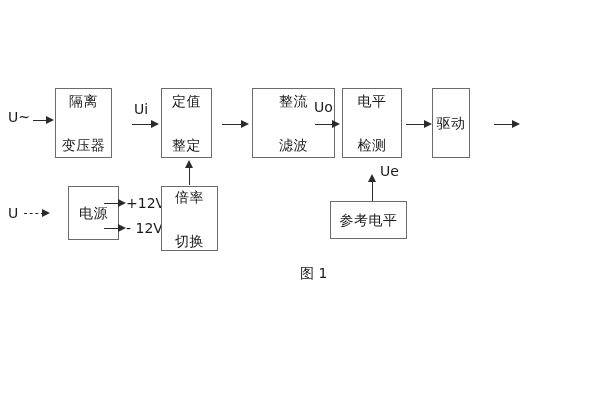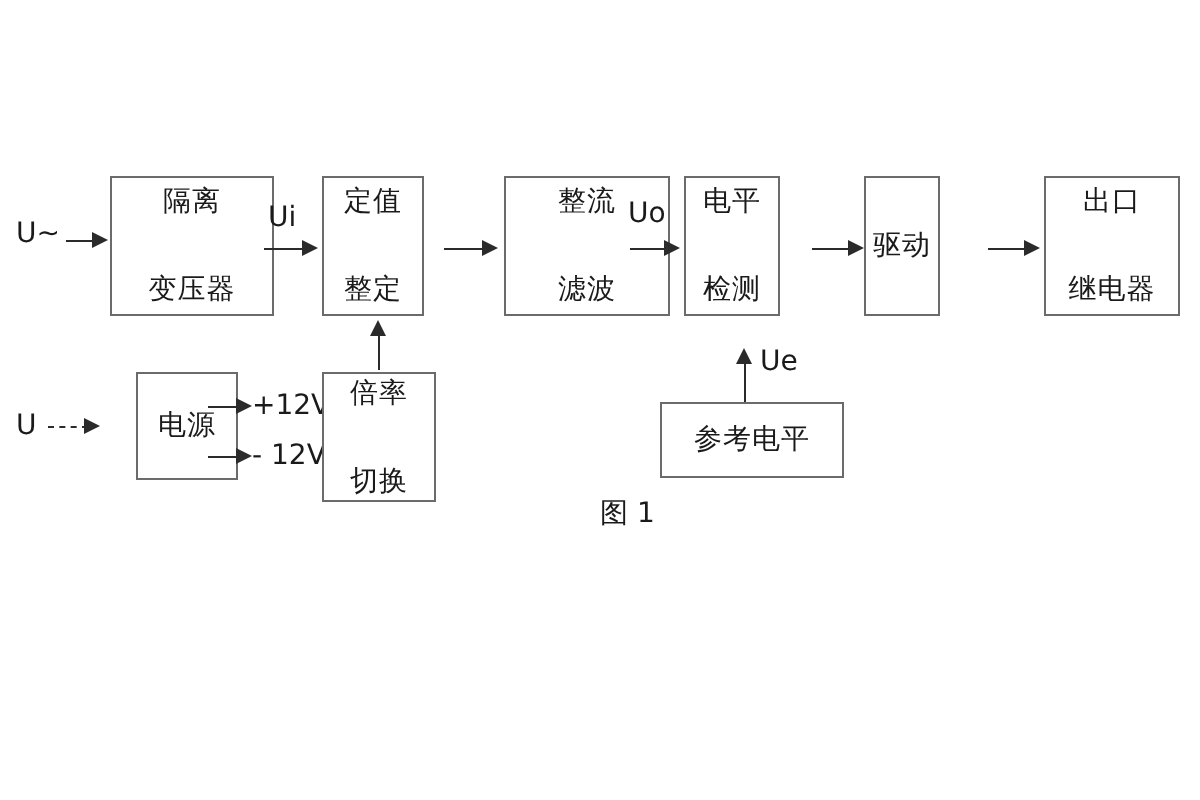--- a/index.html
+++ b/index.html
@@ -88,21 +88,21 @@
 </head>
 <body>
 
 <div id="canvas">
 
   <div class="lbl lbl-lat" style="left:8px; top:110px;">U~</div>
 
   <div class="hline" style="left:33px; top:120px; width:14px;"></div>
   <div class="arrow-r" style="left:46px; top:116px;"></div>
 
-  <div class="block" style="left:55px; top:88px; width:82px; height:70px;">
+  <div class="block" style="left:55px; top:88px; width:57px; height:70px;">
     <span class="ln">隔离</span>
     <span class="ln">变压器</span>
   </div>
 
   <div class="lbl lbl-lat" style="left:134px; top:102px;">Ui</div>
   <div class="hline" style="left:132px; top:124px; width:20px;"></div>
   <div class="arrow-r" style="left:151px; top:120px;"></div>
 
   <div class="block" style="left:161px; top:88px; width:51px; height:70px;">
     <span class="ln">定值</span>
@@ -114,39 +114,35 @@
 
   <div class="block" style="left:252px; top:88px; width:83px; height:70px;">
     <span class="ln">整流</span>
     <span class="ln">滤波</span>
   </div>
 
   <div class="lbl lbl-lat" style="left:314px; top:100px;">Uo</div>
   <div class="hline" style="left:315px; top:124px; width:18px;"></div>
   <div class="arrow-r" style="left:332px; top:120px;"></div>
 
-  <div class="block" style="left:342px; top:88px; width:48px; height:70px;">
+  <div class="block" style="left:342px; top:88px; width:60px; height:70px;">
     <span class="ln">电平</span>
     <span class="ln">检测</span>
   </div>
 
   <div class="hline" style="left:406px; top:124px; width:20px;"></div>
   <div class="arrow-r" style="left:424px; top:120px;"></div>
 
   <div class="block" style="left:432px; top:88px; width:38px; height:70px;">
     <span class="ln">驱动</span>
   </div>
 
   <div class="hline" style="left:494px; top:124px; width:20px;"></div>
   <div class="arrow-r" style="left:512px; top:120px;"></div>
 
-  <div class="block" style="left:522px; top:88px; width:68px; height:70px;">
-    <span class="ln">出口</span>
-    <span class="ln">继电器</span>
-  </div>
 
   <div class="lbl lbl-lat" style="left:8px; top:206px;">U</div>
 
   <div class="dash" style="left:24px; top:213px; width:20px;"></div>
   <div class="arrow-r" style="left:42px; top:209px;"></div>
 
   <div class="block" style="left:68px; top:186px; width:51px; height:54px;">
     <span class="ln">电源</span>
   </div>
 
@@ -161,21 +157,21 @@
   <div class="block" style="left:161px; top:186px; width:57px; height:65px;">
     <span class="ln">倍率</span>
     <span class="ln">切换</span>
   </div>
 
   <div class="vline" style="left:189px; top:167px; height:18px;"></div>
   <div class="arrow-u" style="left:185px; top:160px;"></div>
 
   <div class="vline" style="left:372px; top:181px; height:20px;"></div>
   <div class="arrow-u" style="left:368px; top:174px;"></div>
-  <div class="lbl lbl-lat" style="left:380px; top:174px;">Ue</div>
+  <div class="lbl lbl-lat" style="left:380px; top:164px;">Ue</div>
 
-  <div class="block" style="left:330px; top:201px; width:92px; height:38px;">
+  <div class="block" style="left:330px; top:201px; width:77px; height:38px;">
     <span class="ln">参考电平</span>
   </div>
 
-  <div class="caption" style="left:300px; top:248px;text-align:center;">图 1</div>
+  <div class="caption" style="left:300px; top:265px;text-align:center;">图 1</div>
 
 </div>
 
 </body></html>

